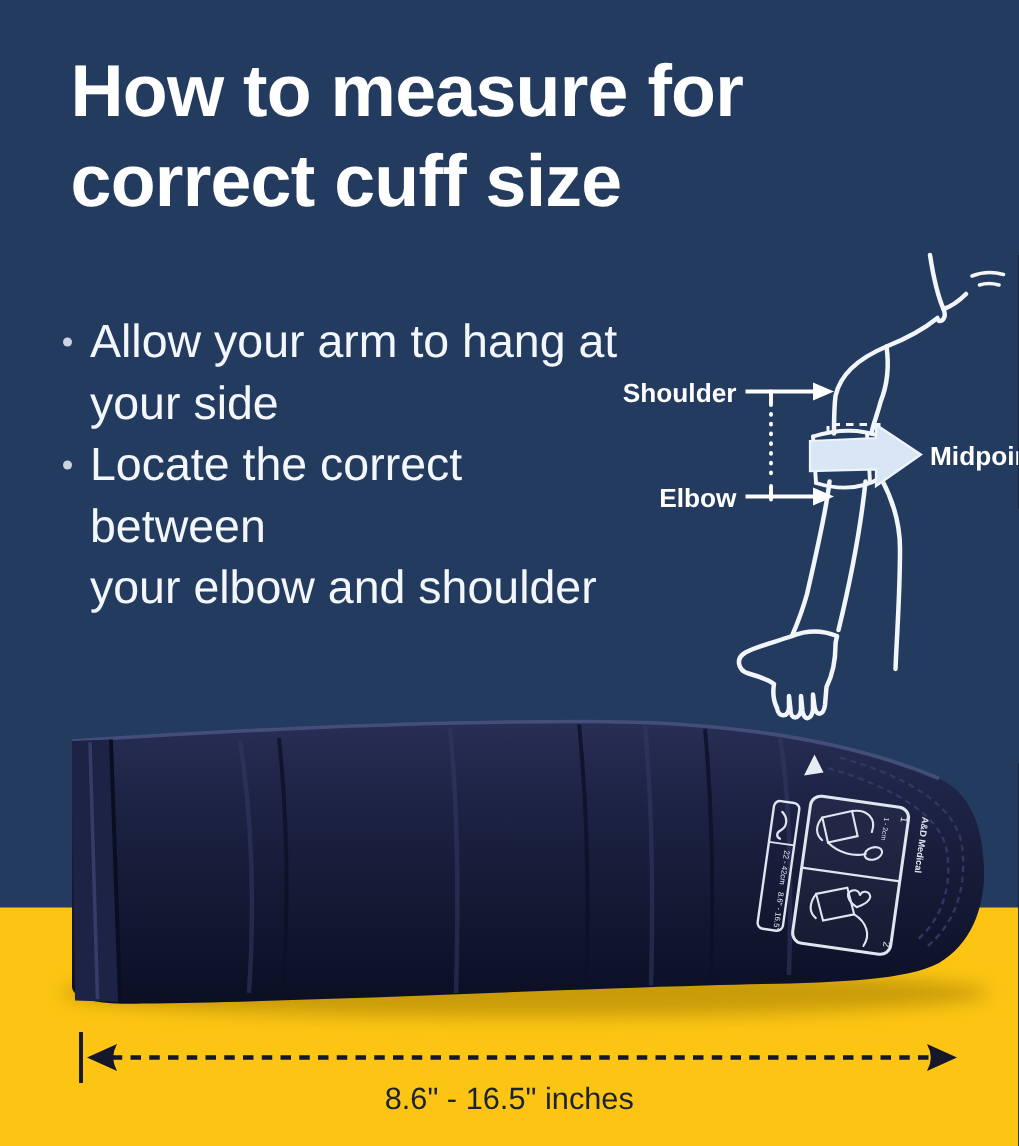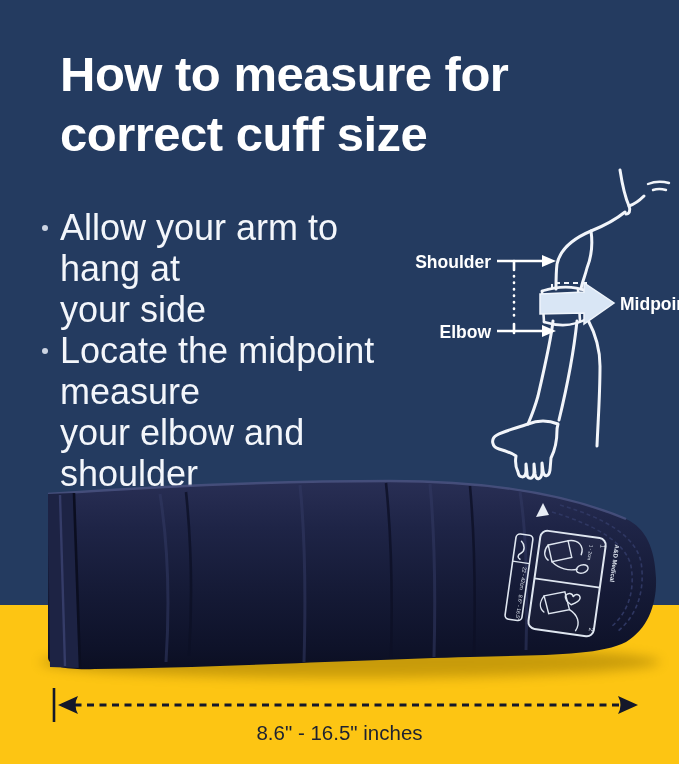--- a/index.html
+++ b/index.html
@@ -4,28 +4,28 @@
 <style>
   html,body{margin:0;padding:0;background:#10182b;}
   *{box-sizing:border-box;}
   .canvas{
     position:relative;width:679px;height:764px;overflow:hidden;
     background:#243b60;
     font-family:"Liberation Sans",sans-serif;
   }
   .yellow-band{position:absolute;left:0;top:605px;width:679px;height:159px;background:#fdc513;}
   .page-title{
-    position:absolute;left:44px;top:28px;margin:16px;
+    position:absolute;left:44px;top:28px;margin:3px;
     color:#ffffff;font-size:49px;line-height:60px;font-weight:700;letter-spacing:-0.5px;
     white-space:pre-line;
   }
   .bullets{position:absolute;left:40px;top:207px;width:380px;color:#f3f6fb;}
   .bullet-row{display:flex;align-items:flex-start;}
   .bullet-dot{flex:0 0 auto;width:6px;height:6px;border-radius:50%;background:#ccd4e2;margin:18px 12px 0 2px;}
-  .bullet-text{font-size:36px;line-height:41px;white-space:pre-line;font-weight:400;}
+  .bullet-text{font-size:31px;line-height:41px;white-space:pre-line;font-weight:400;}
   svg{position:absolute;display:block;}
   .arm-diagram{left:400px;top:158px;}
   .cuff-photo{left:0;top:468px;}
   .dim-arrow{left:0;top:680px;}
   .dim-label{
     position:absolute;left:0;top:721px;width:679px;text-align:center;
     color:#1d2231;font-size:20.5px;font-weight:400;
   }
   .diagram-label{font-weight:700;font-size:17.5px;fill:#ffffff;}
   .tiny-print{fill:#dfe6f0;}
@@ -41,21 +41,21 @@
 correct cuff size</h1>
 
   <div class="bullets">
     <div class="bullet-row">
       <span class="bullet-dot"></span>
       <span class="bullet-text">Allow your arm to hang at
 your side</span>
     </div>
     <div class="bullet-row">
       <span class="bullet-dot"></span>
-      <span class="bullet-text">Locate the midpoint measure
+      <span class="bullet-text">Locate the correct between
 your elbow and shoulder</span>
     </div>
   </div>
 
   <svg class="arm-diagram" width="279" height="332" viewBox="400 158 279 332">
     <g fill="none" stroke="#f2f5fa" stroke-width="3" stroke-linecap="round" stroke-linejoin="round">
 
       <path d="M620,170 C622,183 625,197 629,206 C635,204 640,200 644,196"></path>
       <path d="M629,206 C631,211 629,214 626,214"></path>
 

